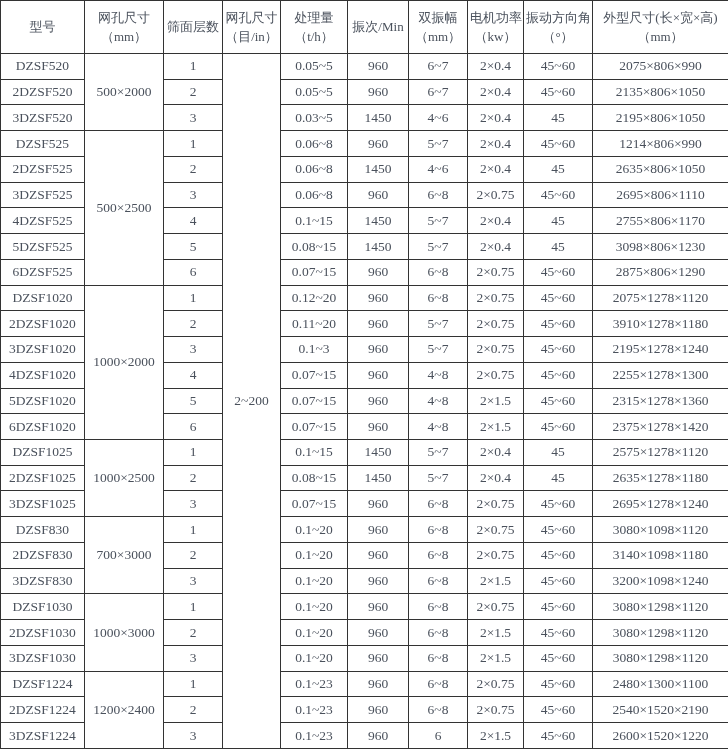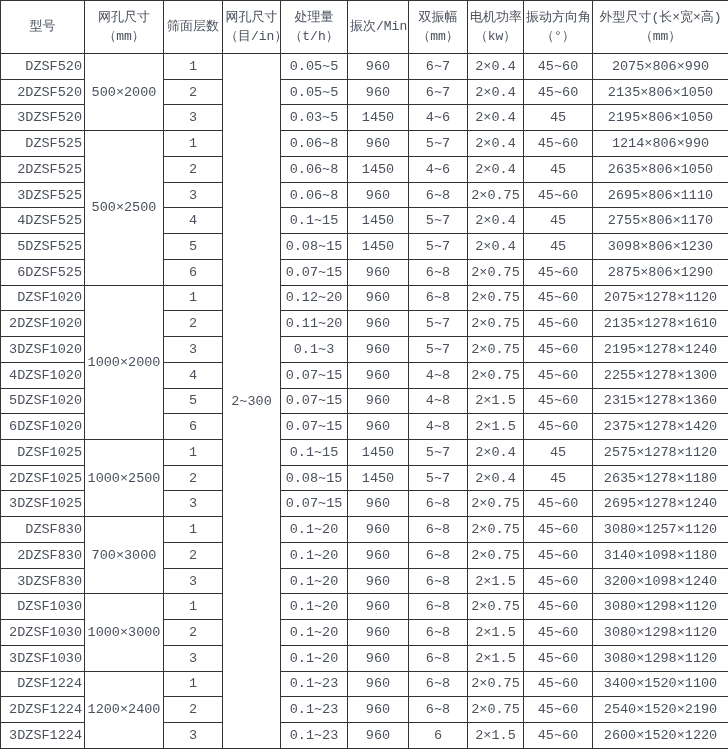--- a/index.html
+++ b/index.html
@@ -1,35 +1,35 @@
 <!DOCTYPE html>
 <html><head>
 <meta charset="utf-8">
 <style>
   html, body { margin: 0; padding: 0; background: #ffffff; }
   .page {
     width: 728px; height: 749px; overflow: hidden;
-    font-family: Liberation Mono, monospace;
+    font-family: Liberation Serif, serif;
   }
   table.spec {
     width: 728px; height: 749px;
     border-collapse: collapse; table-layout: fixed;
     color: #4a515c; background: #ffffff;
   }
   table.spec th, table.spec td {
     border: 1px solid #333333;
     padding: 0 2px;
     text-align: center; vertical-align: middle;
     font-weight: normal;
     font-size: 13.5px;
     white-space: nowrap;
     overflow: hidden;
   }
   table.spec thead th { height: 52px; font-size: 13px; line-height: 1.5; }
-  table.spec td.model-cell { text-align: right; }
+  table.spec td.model-cell { text-align: center; }
   table.spec tbody tr { height: 25px; }
 </style>
 </head>
 <body>
 
 <div class="page">
   <table class="spec">
     <colgroup>
       <col style="width:84px">
       <col style="width:79px">
@@ -81,21 +81,21 @@
             <div>外型尺寸(长×宽×高)</div>
             <div>（mm）</div>
           </th>
         </tr>
     </thead>
     <tbody id="table-body">
         <tr>
           <td class="model-cell">DZSF520</td>
           <td rowspan="3">500×2000</td>
           <td>1</td>
-          <td rowspan="27">2~300</td>
+          <td rowspan="27">2~200</td>
           <td>0.05~5</td>
           <td>960</td>
           <td>6~7</td>
           <td>2×0.4</td>
           <td>45~60</td>
           <td>2075×806×990</td>
         </tr>
         <tr>
           <td class="model-cell">2DZSF520</td>
           <td>2</td>
@@ -189,21 +189,21 @@
           <td>2075×1278×1120</td>
         </tr>
         <tr>
           <td class="model-cell">2DZSF1020</td>
           <td>2</td>
           <td>0.11~20</td>
           <td>960</td>
           <td>5~7</td>
           <td>2×0.75</td>
           <td>45~60</td>
-          <td>2135×1278×1610</td>
+          <td>3910×1278×1180</td>
         </tr>
         <tr>
           <td class="model-cell">3DZSF1020</td>
           <td>3</td>
           <td>0.1~3</td>
           <td>960</td>
           <td>5~7</td>
           <td>2×0.75</td>
           <td>45~60</td>
           <td>2195×1278×1240</td>
@@ -271,21 +271,21 @@
         </tr>
         <tr>
           <td class="model-cell">DZSF830</td>
           <td rowspan="3">700×3000</td>
           <td>1</td>
           <td>0.1~20</td>
           <td>960</td>
           <td>6~8</td>
           <td>2×0.75</td>
           <td>45~60</td>
-          <td>3080×1257×1120</td>
+          <td>3080×1098×1120</td>
         </tr>
         <tr>
           <td class="model-cell">2DZSF830</td>
           <td>2</td>
           <td>0.1~20</td>
           <td>960</td>
           <td>6~8</td>
           <td>2×0.75</td>
           <td>45~60</td>
           <td>3140×1098×1180</td>
@@ -333,21 +333,21 @@
         </tr>
         <tr>
           <td class="model-cell">DZSF1224</td>
           <td rowspan="3">1200×2400</td>
           <td>1</td>
           <td>0.1~23</td>
           <td>960</td>
           <td>6~8</td>
           <td>2×0.75</td>
           <td>45~60</td>
-          <td>3400×1520×1100</td>
+          <td>2480×1300×1100</td>
         </tr>
         <tr>
           <td class="model-cell">2DZSF1224</td>
           <td>2</td>
           <td>0.1~23</td>
           <td>960</td>
           <td>6~8</td>
           <td>2×0.75</td>
           <td>45~60</td>
           <td>2540×1520×2190</td>

